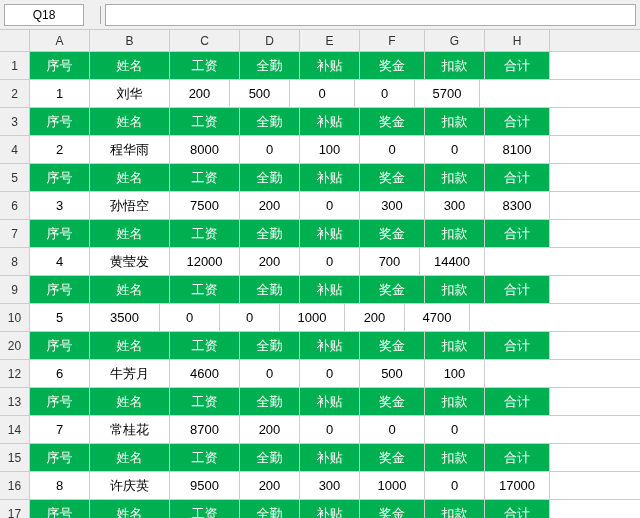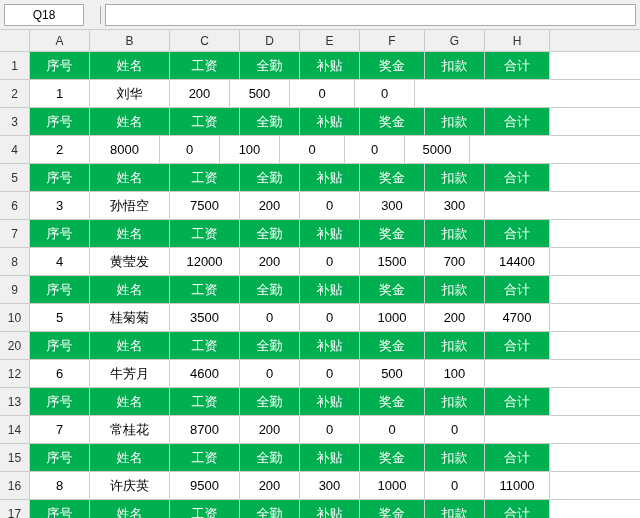--- a/index.html
+++ b/index.html
@@ -160,41 +160,43 @@
           <div class="cell w-h cell-green">合计</div>
         </div>
         <div class="row">
           <div class="row-num">2</div>
           <div class="cell w-a cell-white">1</div>
           <div class="cell w-b cell-white">刘华</div>
           <div class="cell w-d cell-white">200</div>
           <div class="cell w-e cell-white">500</div>
           <div class="cell w-f cell-white">0</div>
           <div class="cell w-g cell-white">0</div>
+          <div class="cell w-h cell-white">5700</div>
         </div>
         <div class="row">
           <div class="row-num">3</div>
           <div class="cell w-a cell-green">序号</div>
           <div class="cell w-b cell-green">姓名</div>
           <div class="cell w-c cell-green">工资</div>
           <div class="cell w-d cell-green">全勤</div>
           <div class="cell w-e cell-green">补贴</div>
           <div class="cell w-f cell-green">奖金</div>
           <div class="cell w-g cell-green">扣款</div>
           <div class="cell w-h cell-green">合计</div>
         </div>
         <div class="row">
           <div class="row-num">4</div>
           <div class="cell w-a cell-white">2</div>
+          <div class="cell w-b cell-white">程华雨</div>
           <div class="cell w-c cell-white">8000</div>
           <div class="cell w-d cell-white">0</div>
           <div class="cell w-e cell-white">100</div>
           <div class="cell w-f cell-white">0</div>
           <div class="cell w-g cell-white">0</div>
-          <div class="cell w-h cell-white">5000</div>
+          <div class="cell w-h cell-white">8100</div>
         </div>
         <div class="row">
           <div class="row-num">5</div>
           <div class="cell w-a cell-green">序号</div>
           <div class="cell w-b cell-green">姓名</div>
           <div class="cell w-c cell-green">工资</div>
           <div class="cell w-d cell-green">全勤</div>
           <div class="cell w-e cell-green">补贴</div>
           <div class="cell w-f cell-green">奖金</div>
           <div class="cell w-g cell-green">扣款</div>
@@ -202,58 +204,57 @@
         </div>
         <div class="row">
           <div class="row-num">6</div>
           <div class="cell w-a cell-white">3</div>
           <div class="cell w-b cell-white">孙悟空</div>
           <div class="cell w-c cell-white">7500</div>
           <div class="cell w-d cell-white">200</div>
           <div class="cell w-e cell-white">0</div>
           <div class="cell w-f cell-white">300</div>
           <div class="cell w-g cell-white">300</div>
+          <div class="cell w-h cell-white">8300</div>
         </div>
         <div class="row">
           <div class="row-num">7</div>
           <div class="cell w-a cell-green">序号</div>
           <div class="cell w-b cell-green">姓名</div>
           <div class="cell w-c cell-green">工资</div>
           <div class="cell w-d cell-green">全勤</div>
           <div class="cell w-e cell-green">补贴</div>
           <div class="cell w-f cell-green">奖金</div>
           <div class="cell w-g cell-green">扣款</div>
           <div class="cell w-h cell-green">合计</div>
         </div>
         <div class="row">
           <div class="row-num">8</div>
           <div class="cell w-a cell-white">4</div>
           <div class="cell w-b cell-white">黄莹发</div>
           <div class="cell w-c cell-white">12000</div>
           <div class="cell w-d cell-white">200</div>
           <div class="cell w-e cell-white">0</div>
-          <div class="cell w-f cell-white">1500</div>
           <div class="cell w-g cell-white">700</div>
           <div class="cell w-h cell-white">14400</div>
         </div>
         <div class="row">
           <div class="row-num">9</div>
           <div class="cell w-a cell-green">序号</div>
           <div class="cell w-b cell-green">姓名</div>
           <div class="cell w-c cell-green">工资</div>
           <div class="cell w-d cell-green">全勤</div>
           <div class="cell w-e cell-green">补贴</div>
           <div class="cell w-f cell-green">奖金</div>
           <div class="cell w-g cell-green">扣款</div>
           <div class="cell w-h cell-green">合计</div>
         </div>
         <div class="row">
           <div class="row-num">10</div>
           <div class="cell w-a cell-white">5</div>
-          <div class="cell w-b cell-white">桂菊菊</div>
           <div class="cell w-c cell-white">3500</div>
           <div class="cell w-d cell-white">0</div>
           <div class="cell w-e cell-white">0</div>
           <div class="cell w-f cell-white">1000</div>
           <div class="cell w-g cell-white">200</div>
           <div class="cell w-h cell-white">4700</div>
         </div>
         <div class="row">
           <div class="row-num">20</div>
           <div class="cell w-a cell-green">序号</div>
@@ -309,21 +310,21 @@
         </div>
         <div class="row">
           <div class="row-num">16</div>
           <div class="cell w-a cell-white">8</div>
           <div class="cell w-b cell-white">许庆英</div>
           <div class="cell w-c cell-white">9500</div>
           <div class="cell w-d cell-white">200</div>
           <div class="cell w-e cell-white">300</div>
           <div class="cell w-f cell-white">1000</div>
           <div class="cell w-g cell-white">0</div>
-          <div class="cell w-h cell-white">11000</div>
+          <div class="cell w-h cell-white">17000</div>
         </div>
         <div class="row">
           <div class="row-num">17</div>
           <div class="cell w-a cell-green">序号</div>
           <div class="cell w-b cell-green">姓名</div>
           <div class="cell w-c cell-green">工资</div>
           <div class="cell w-d cell-green">全勤</div>
           <div class="cell w-e cell-green">补贴</div>
           <div class="cell w-f cell-green">奖金</div>
           <div class="cell w-g cell-green">扣款</div>

